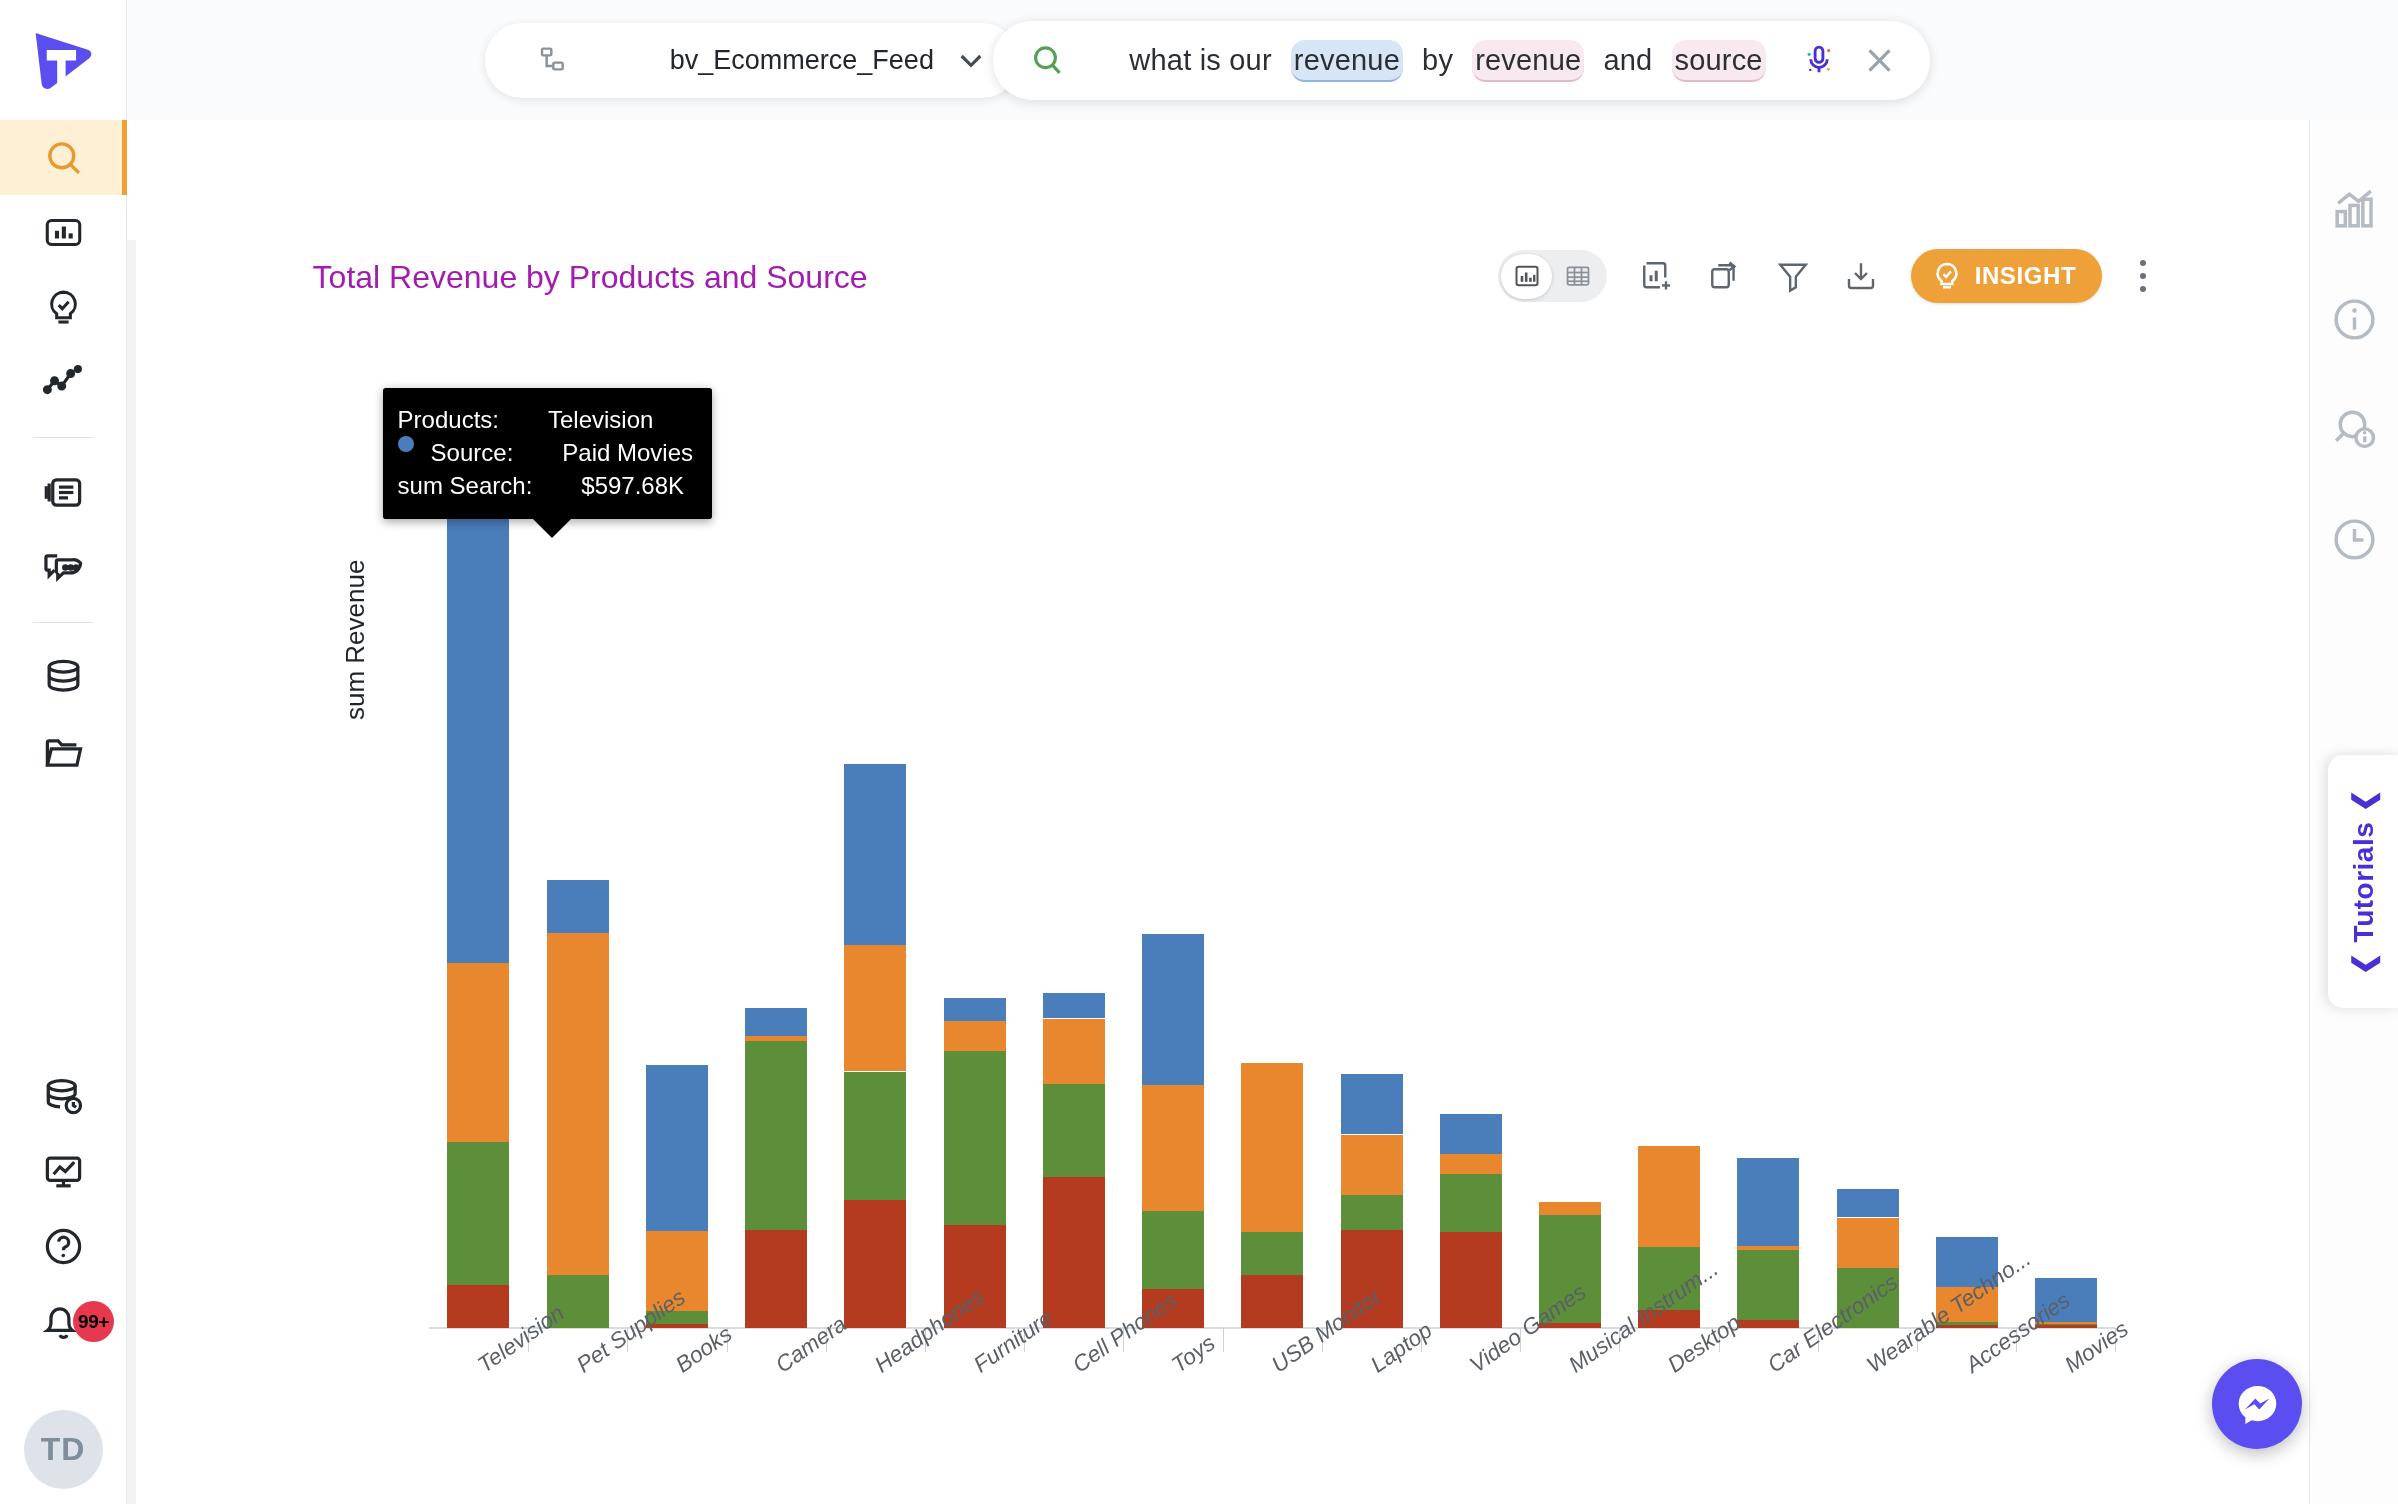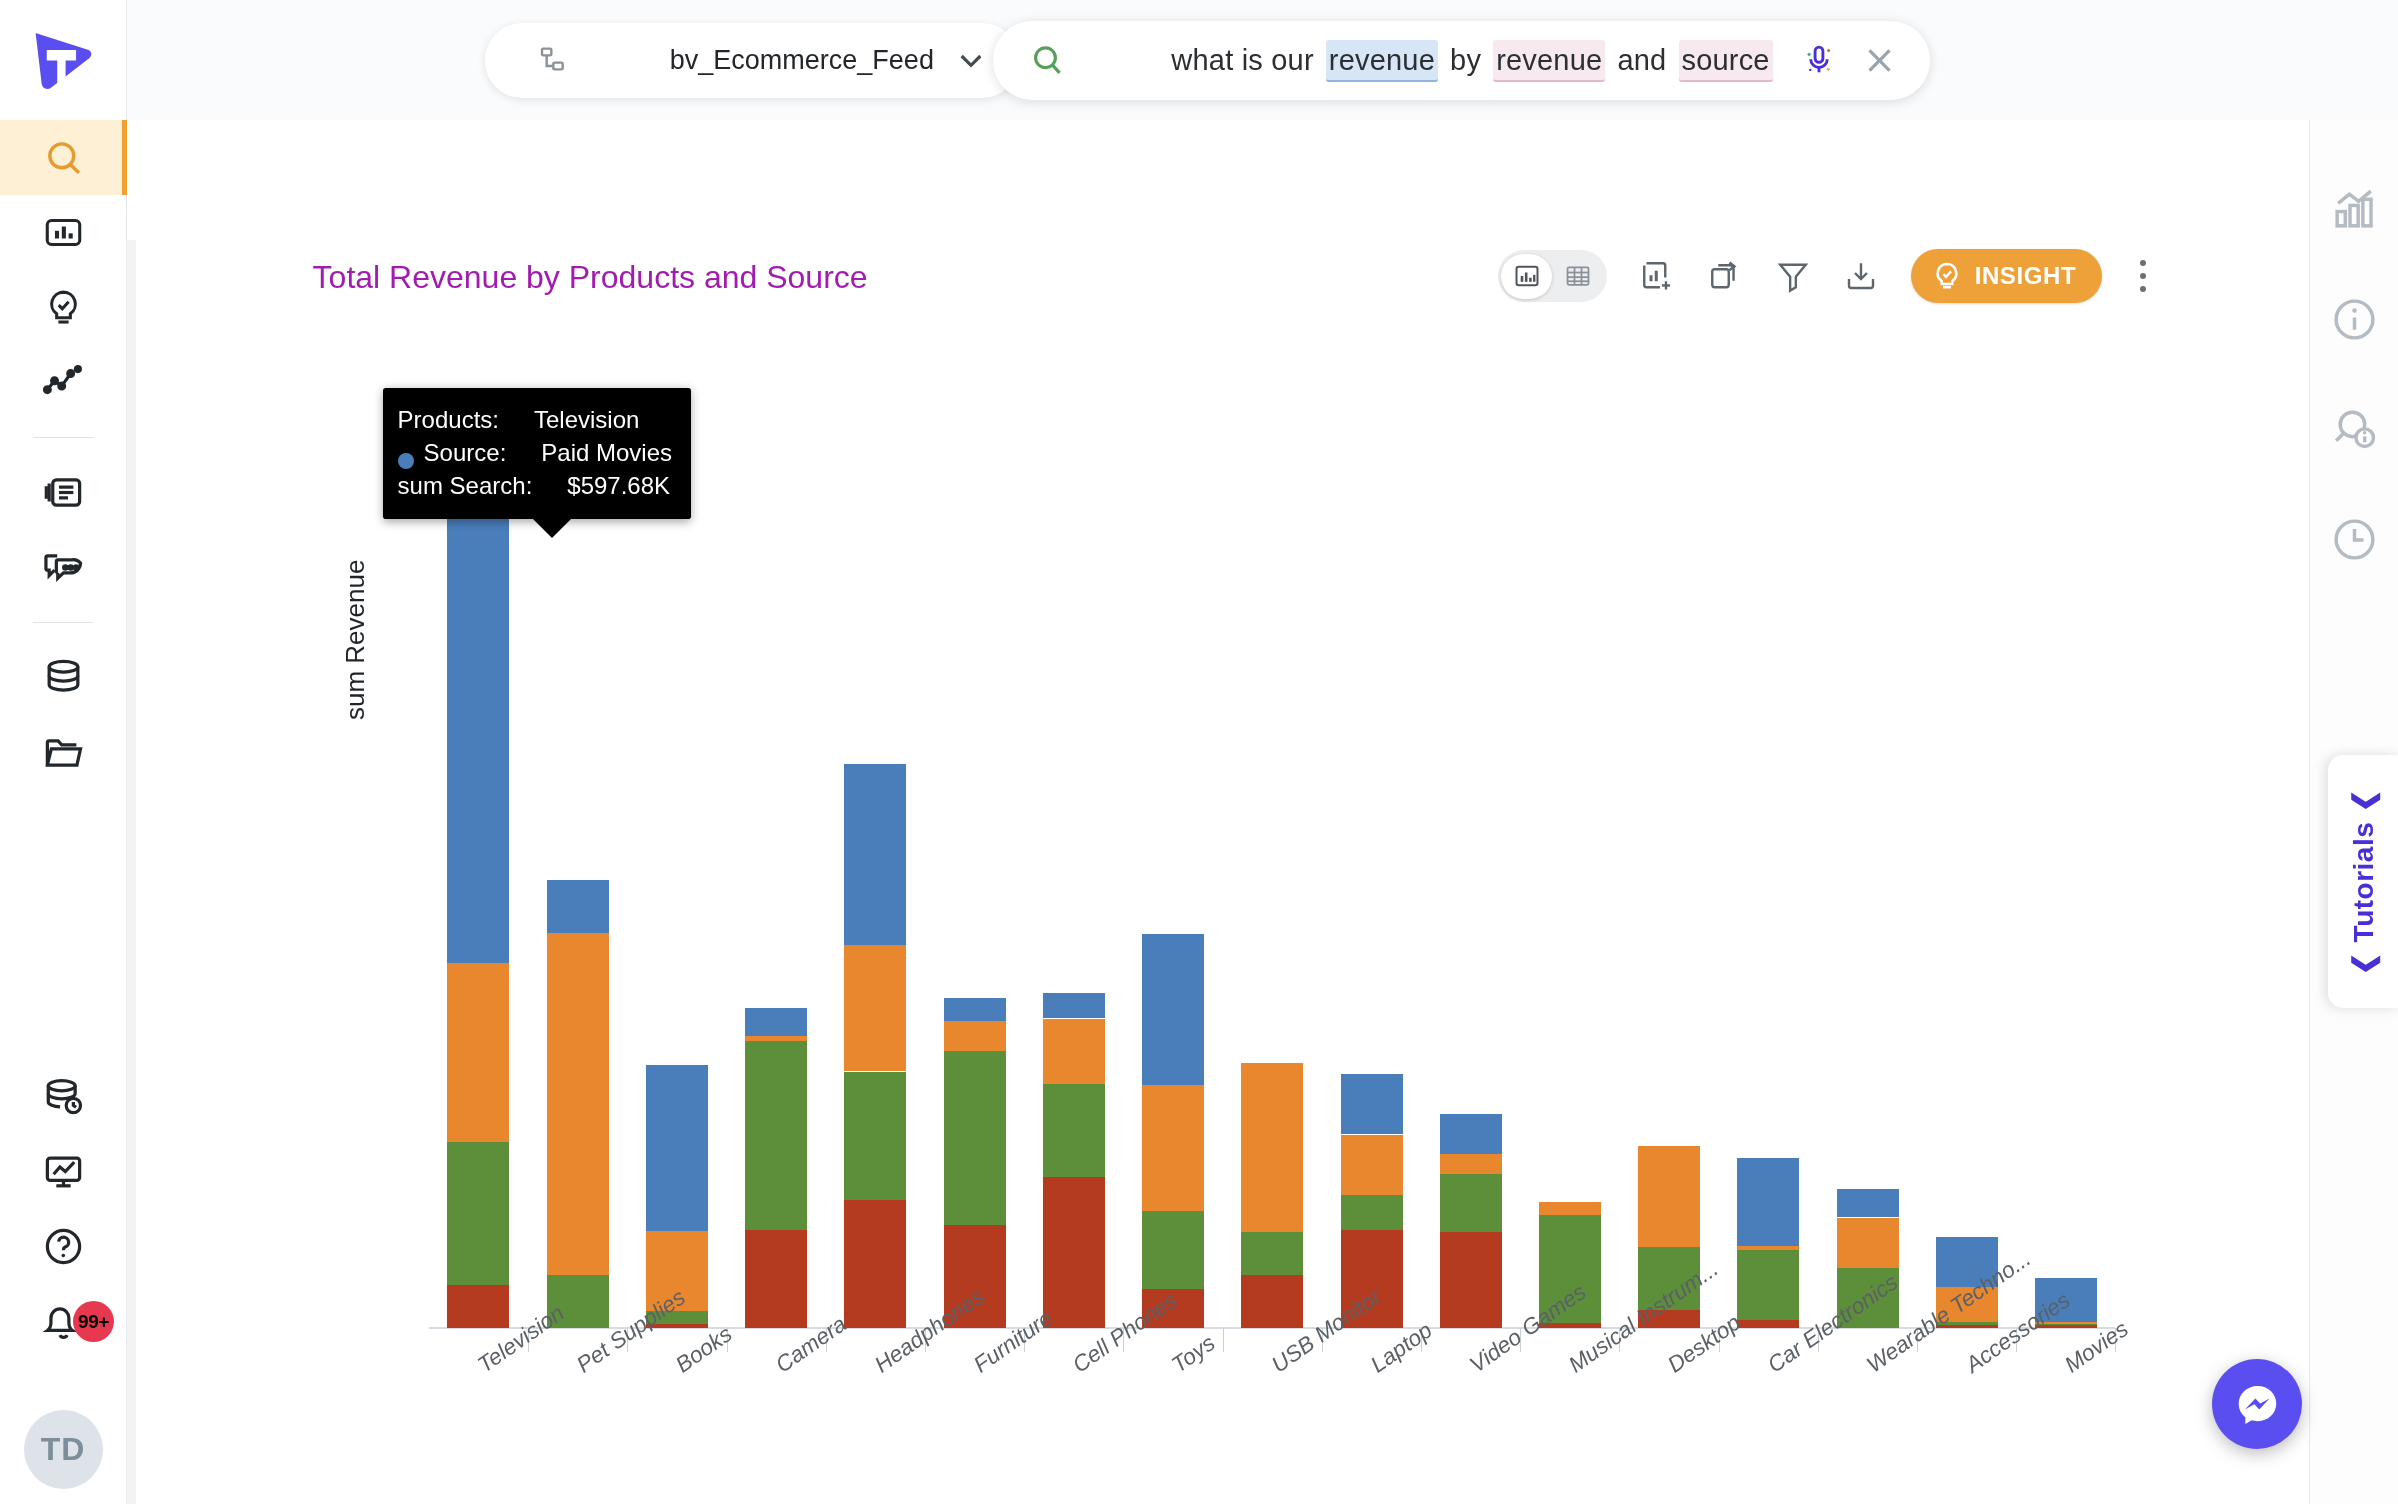--- a/index.html
+++ b/index.html
@@ -53,21 +53,21 @@
   }
   .source-pill .label { flex:1; font-size:27px; color:#22262a; }
   .search-pill {
     width:937px; height:79px; background:#fff; border-radius:39px;
     box-shadow:0 1.9px 11.2px rgba(0,0,0,.13);
     display:flex; align-items:center; padding:0 32px 0 36px; gap:24px;
     margin-left:-26px; position:relative; z-index:3;
   }
   .query { flex:1; font-size:29px; color:#2b2f33; white-space:nowrap; letter-spacing:0.2px; }
   .query .tok {
-    border-radius:3px; padding:3.7px 2.8px 4.7px; margin:0 4px;
+    border-radius:14px; padding:3.7px 2.8px 4.7px; margin:0 11px;
   }
   .tok-measure { background:#d7e6f7; border-bottom:2.8px solid #8fb4dd; }
   .tok-attr { background:#f7e9ef; border-bottom:2.8px solid #e4b9cd; }
 
   
   #main {
     position:absolute; left:127px; top:120px; right:90px; bottom:0;
     background:#fff; overflow:hidden;
   }
   #card {
@@ -115,21 +115,21 @@
     transform:rotate(-35deg); transform-origin:left top; font-style:italic;
   }
 
   
   #tooltip {
     position:absolute; left:235px; top:268px; background:#000; color:#fff;
     padding:15px 19px 17px 15px; border-radius:2.8px; z-index:20;
     font-size:24px; line-height:1.38; white-space:nowrap;
     box-shadow:0 2.8px 9.4px rgba(0,0,0,.35);
   }
-  #tooltip .row { display:flex; align-items:flex-end; gap:10px; }
+  #tooltip .row { display:flex; align-items:flex-start; gap:17px; }
   #tooltip .tdot { width:16px; height:16px; border-radius:50%; display:inline-block; }
   #tooltip .gap { display:inline-block; width:15px; }
   #tooltip::after {
     content:""; position:absolute; left:150px; bottom:-19px;
     border-left:19.7px solid transparent; border-right:19.7px solid transparent;
     border-top:19.7px solid #000;
   }
 
   
   #right-rail {

